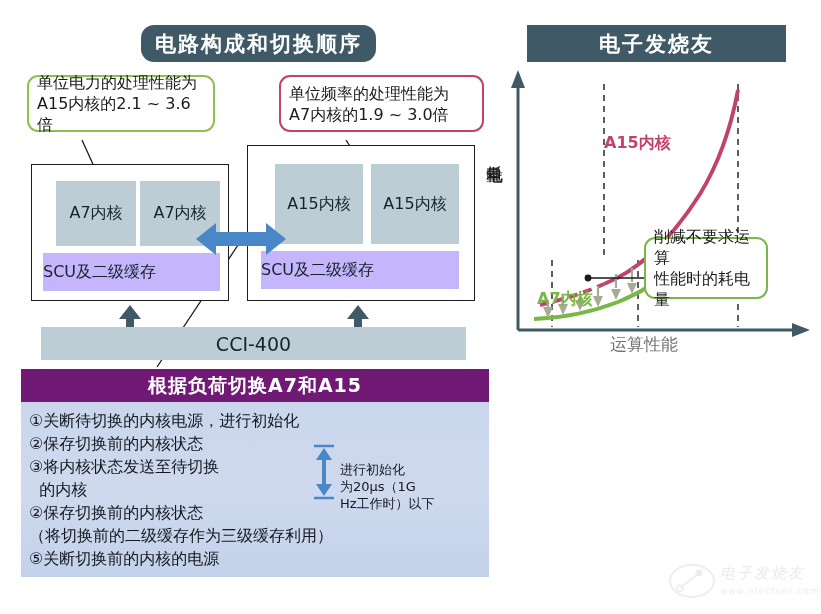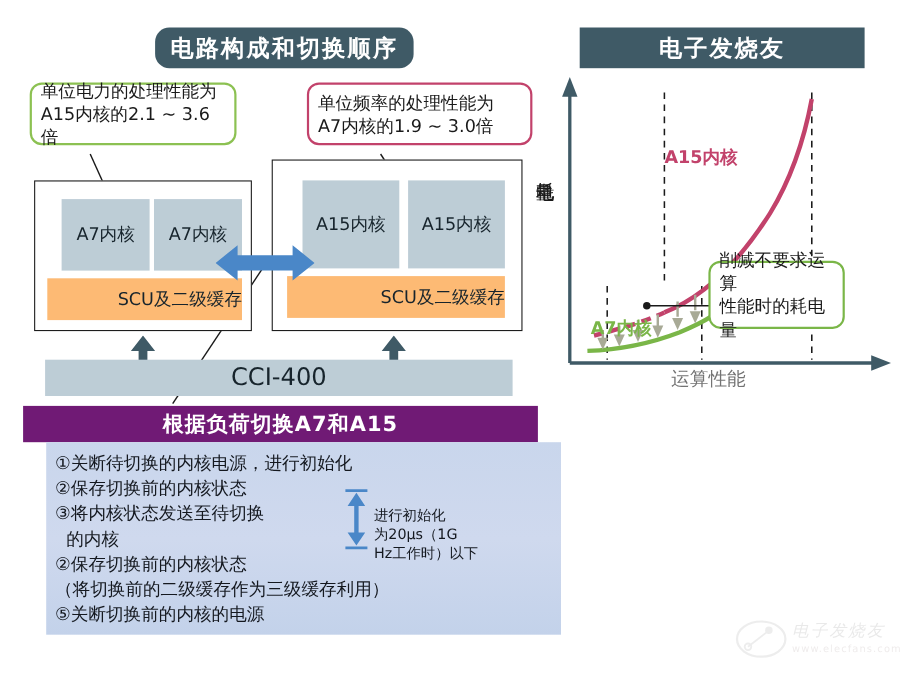--- a/index.html
+++ b/index.html
@@ -58,54 +58,53 @@
     position: absolute;
     background: #bdcdd6;
     display: flex;
     align-items: center;
     justify-content: center;
     font-size: 16px;
     color: #17242c;
   }
   .scu-box {
     position: absolute;
-    background: #fdba74;
-    display: flex;
-    align-items: center;
-    justify-content: flex-end;
+    background: #c4b5fd;
+    display: flex;
+    align-items: center;
+    justify-content: flex-start;
     font-size: 16px;
     color: #17242c;
   }
 
   
   .cci-bar {
     background: #bdcdd6;
     display: flex;
     align-items: center;
     justify-content: center;
-    font-size: 22px;
+    font-size: 19px;
     color: #17242c;
   }
 
   
   .blue-header {
     background: #701a75;
     color: #ffffff;
     font-size: 19px;
     font-weight: bold;
     display: flex;
     align-items: center;
     justify-content: center;
     letter-spacing: 1px;
   }
   .list-panel {
     background: linear-gradient(180deg, #c9d6ec 0%, #cfd9ee 50%, #c3d2ea 100%);
     box-sizing: border-box;
     padding: 7px 8px 4px 8px;
-    margin-left: 21px;
   }
   .list-line {
     font-size: 16px;
     line-height: 23px;
     color: #14181f;
     white-space: pre;
   }
 
   
   .stop-note {

